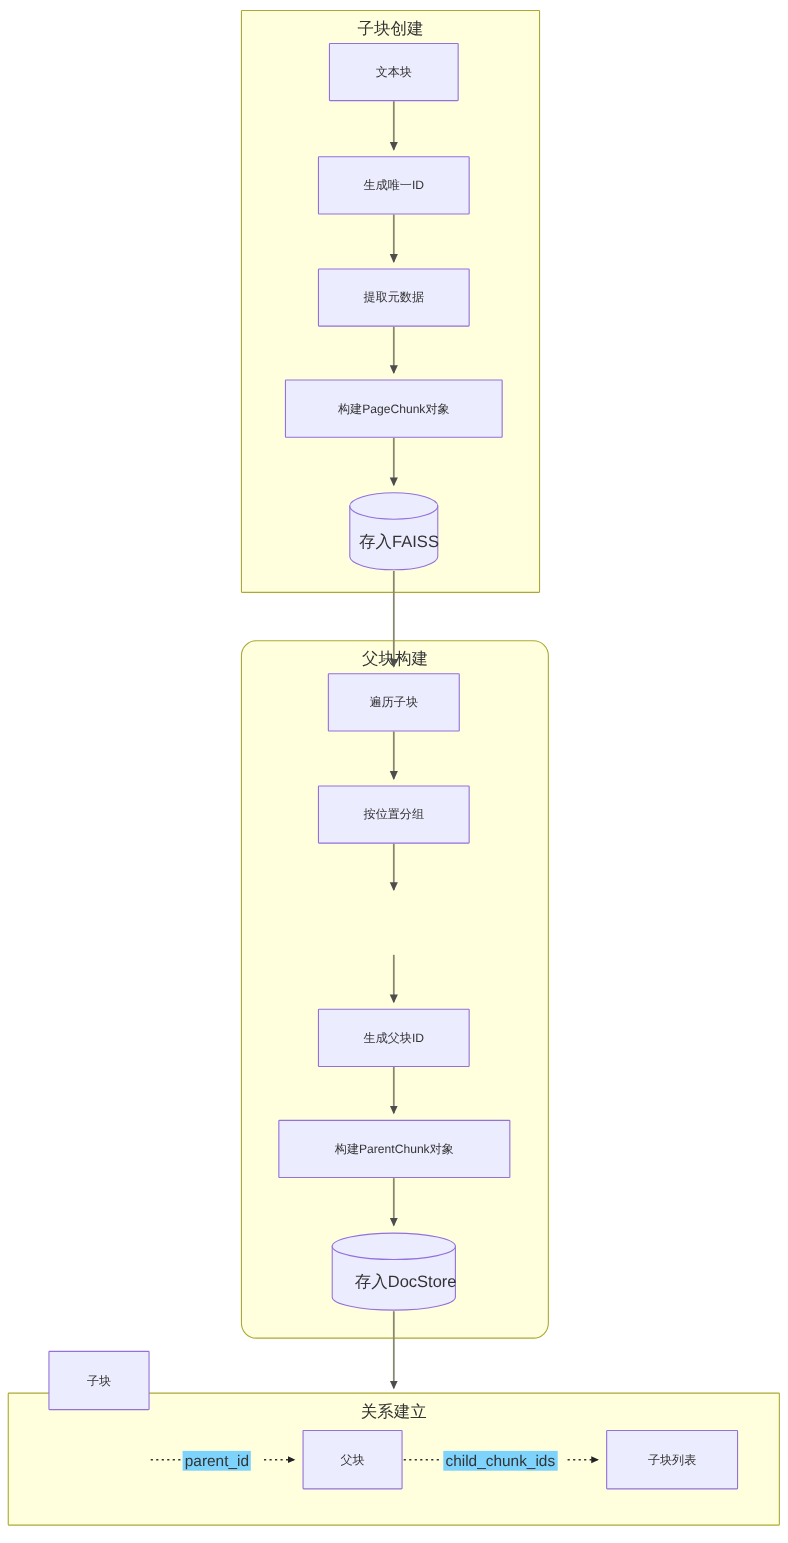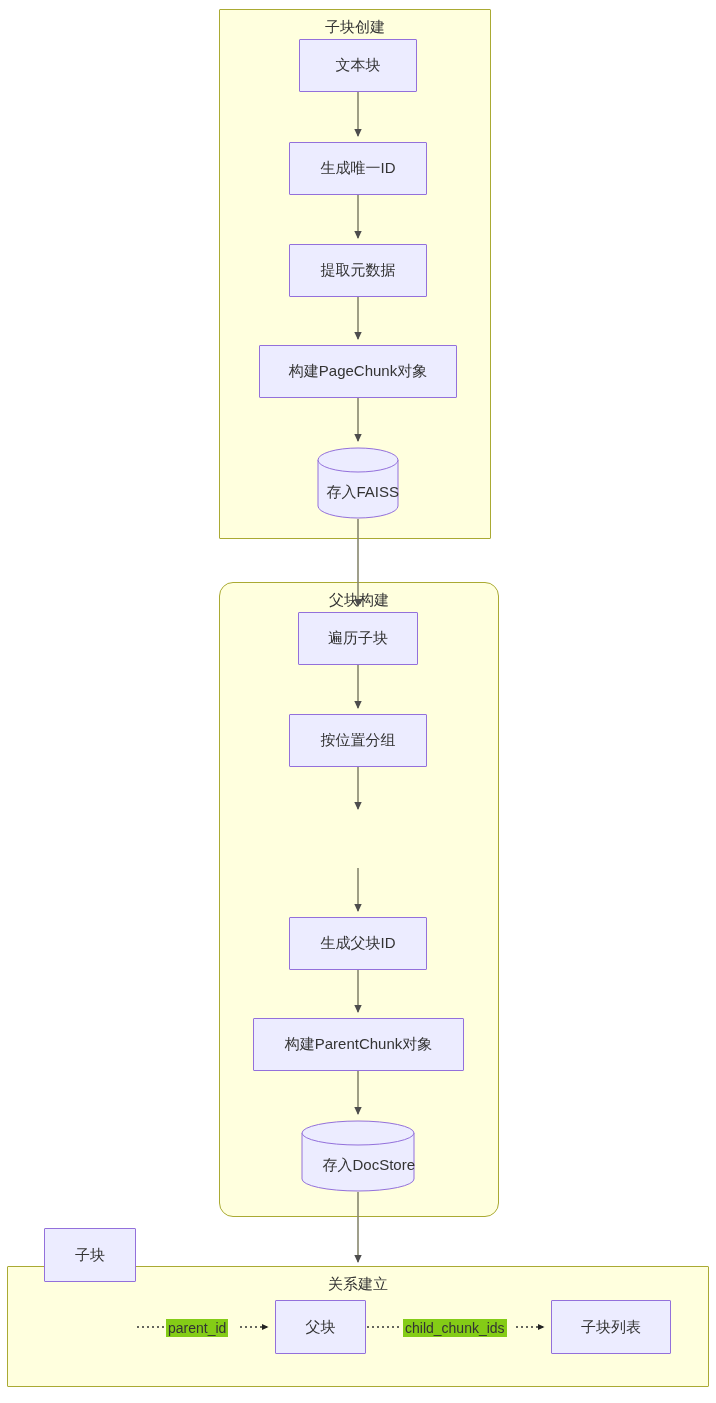--- a/index.html
+++ b/index.html
@@ -39,41 +39,41 @@
     white-space: nowrap;
   }
   .node {
     position: absolute;
     background: #ececff;
     border: 1px solid #9370db;
     box-sizing: border-box;
     display: flex;
     align-items: center;
     justify-content: center;
-    font-size: 15px;
+    font-size: 11px;
     color: #333333;
     white-space: nowrap;
     border-radius: 1px;
   }
   .cyl {
     position: absolute;
   }
   .cyl-label {
     position: absolute;
     left: 0;
     width: 100%;
     text-align: right;
     font-size: 15px;
     color: #333333;
     white-space: nowrap;
     pointer-events: none;
   }
   .edge-label {
     position: absolute;
-    background: #84cc16;
+    background: #7dd3fc;
     font-size: 14px;
     color: #333333;
     white-space: nowrap;
     padding: 1px 2px;
     line-height: 16px;
   }
   svg.arrows {
     position: absolute;
     left: 0; top: 0;
     width: 716px;

